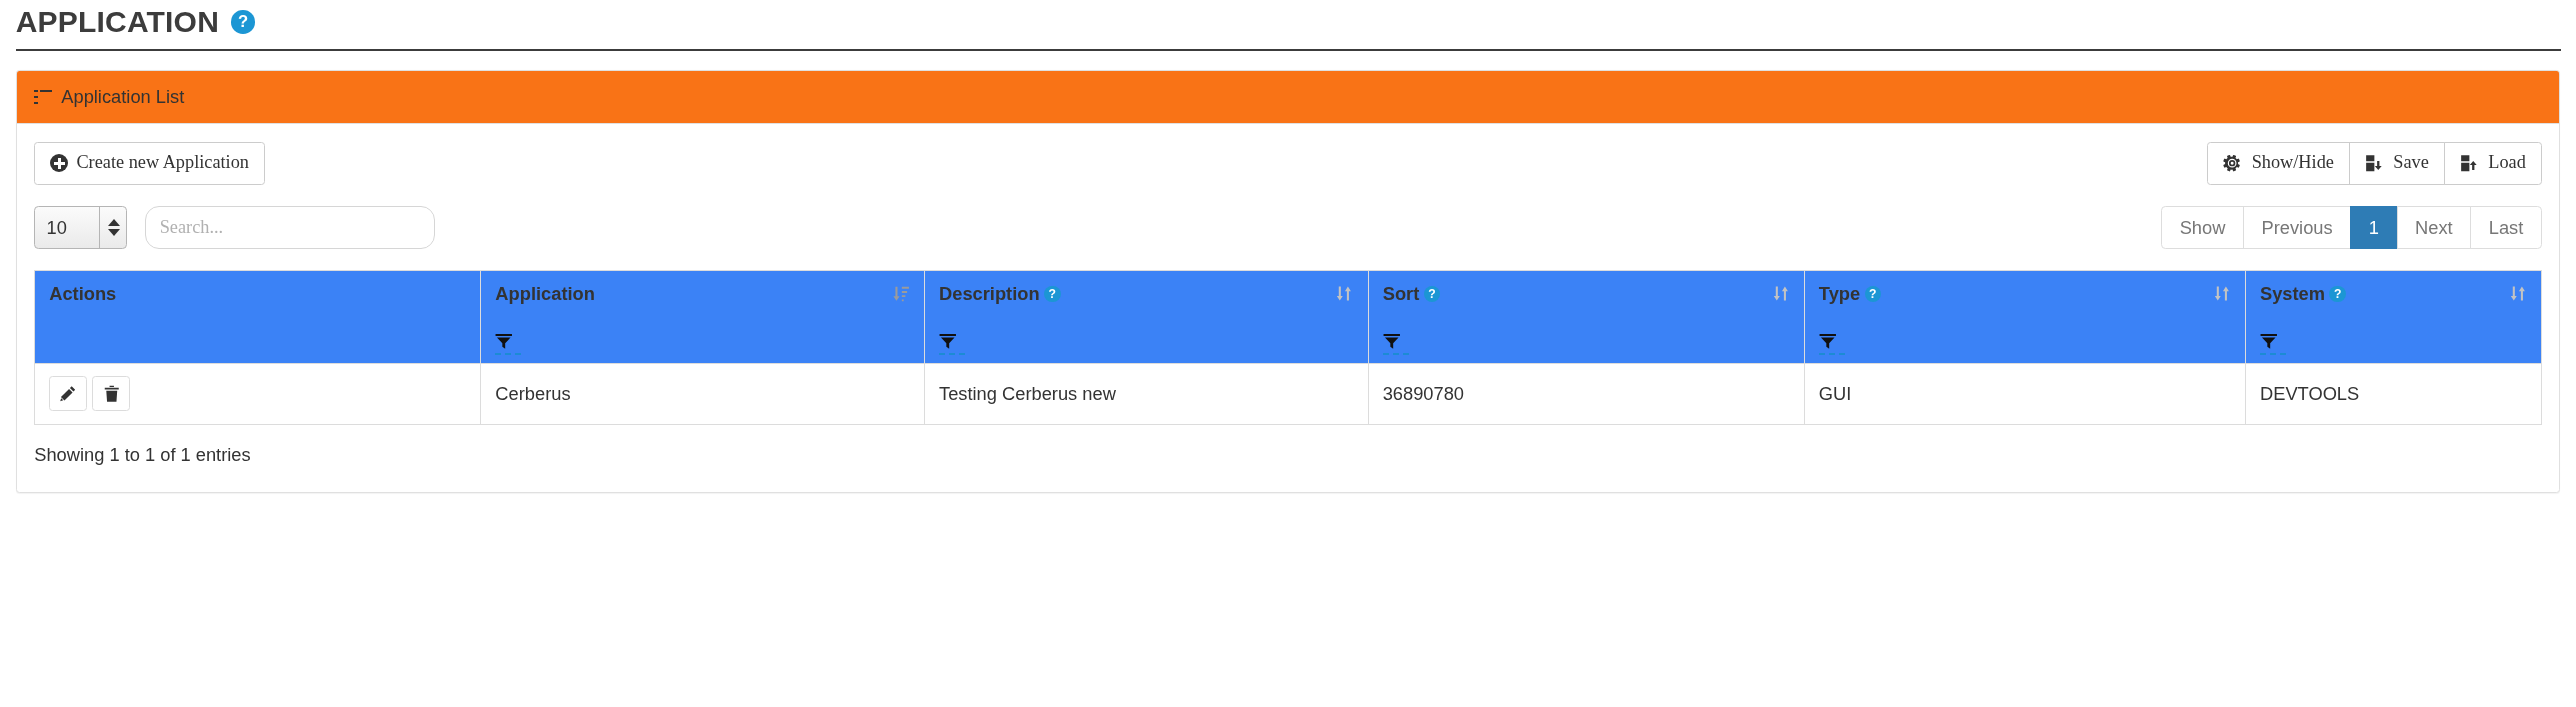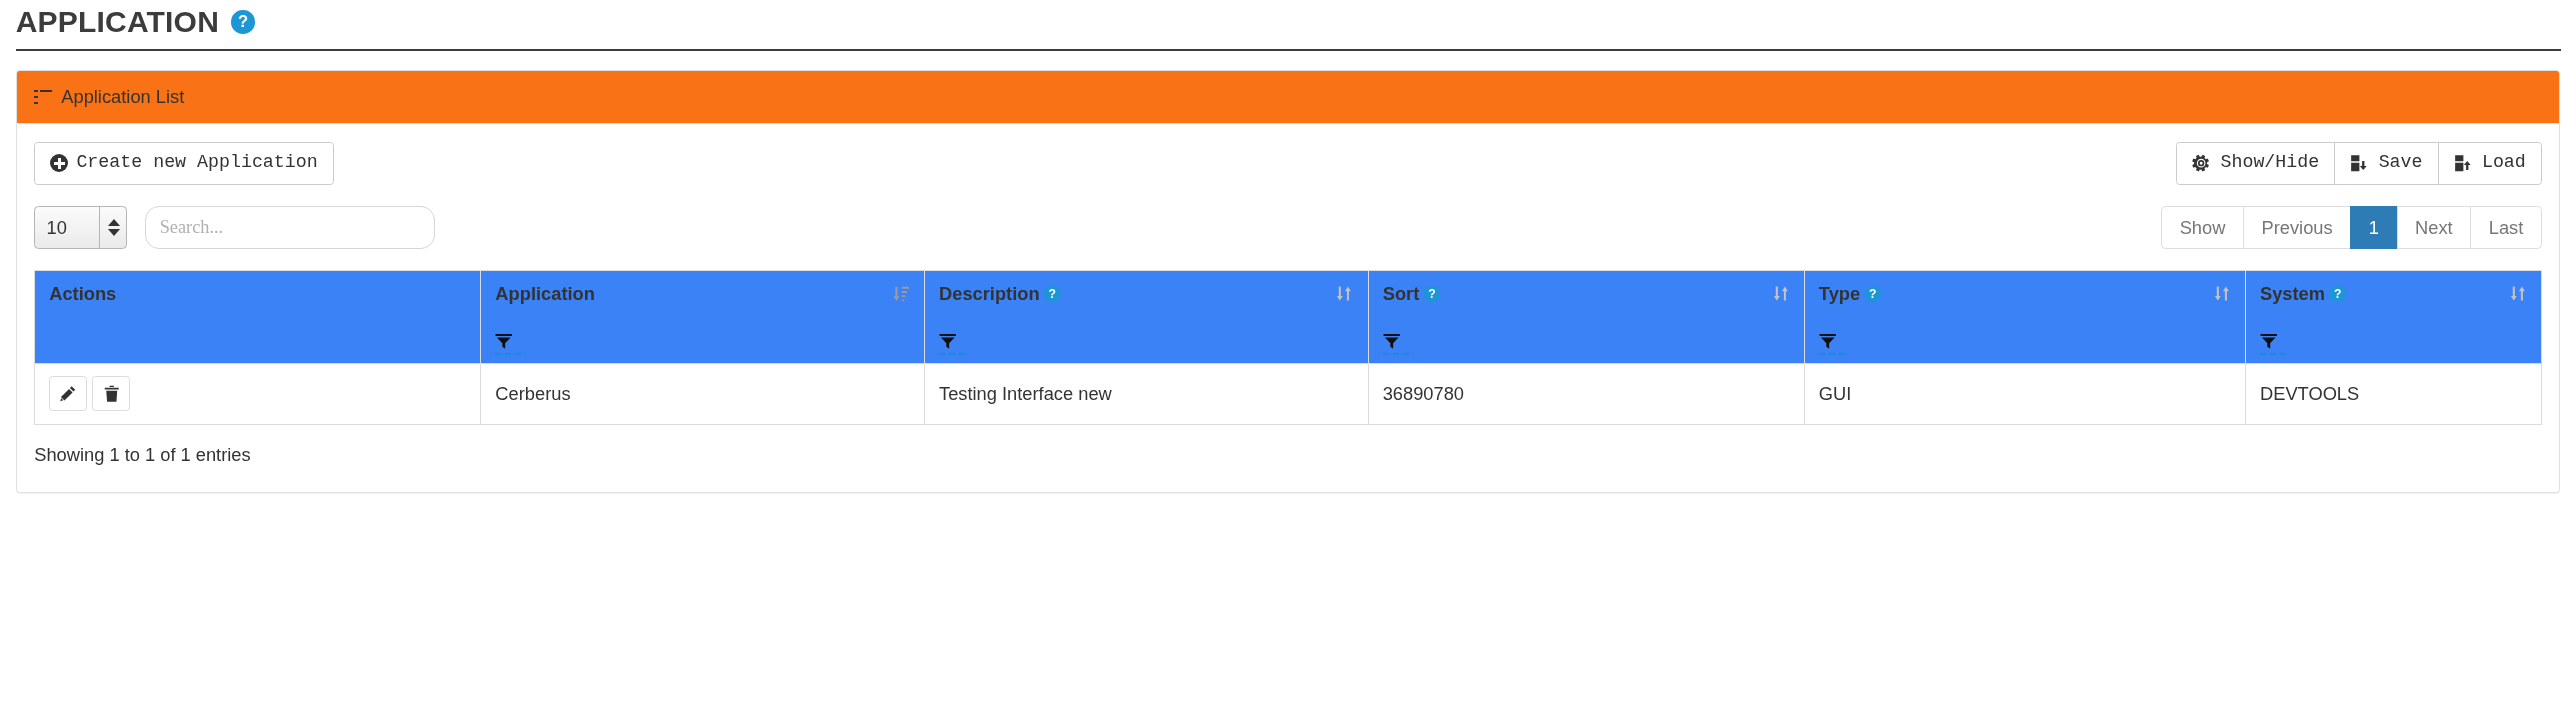--- a/index.html
+++ b/index.html
@@ -104,21 +104,21 @@
     border-radius: 3.5px;
     padding: 9.6px 15px;
     font-size: 18.3px;
     color: #333;
     line-height: 1.2;
     display: inline-flex;
     align-items: center;
     gap: 7.9px;
     cursor: pointer;
     white-space: nowrap;
-    font-family: Liberation Mono, monospace;
+    font-family: Liberation Serif, serif;
   }
   .btn-group { display: flex; }
   .btn-group .btn { border-radius: 0; margin-left: -0.9px; gap: 10px; }
   .btn-group .btn:first-child { border-radius: 3.5px 0 0 3.5px; margin-left: 0; }
   .btn-group .btn:last-child { border-radius: 0 3.5px 3.5px 0; }
 
   
   .plus-circle {
     width: 18.3px; height: 18.3px; border-radius: 50%;
     background: #333; position: relative; display: inline-block; flex: none;
@@ -469,21 +469,21 @@
                   </svg>
                 </button>
                 <button class="icon-btn">
                   <svg width="17.5" height="17.5" viewBox="0 0 16 16" class="sort-ico">
                     <path d="M6 0.6h4v1.2H6zM1.6 2.6h12.8v1.5H1.6zM3 5.2h10l-.7 10.2H3.7zM5.4 6.6h1v7.4h-1zM7.5 6.6h1v7.4h-1zM9.6 6.6h1v7.4h-1z" fill="#333"></path>
                   </svg>
                 </button>
               </div>
             </td>
             <td>Cerberus</td>
-            <td>Testing Interface new</td>
+            <td>Testing Cerberus new</td>
             <td>36890780</td>
             <td>GUI</td>
             <td>DEVTOOLS</td>
           </tr>
         </tbody>
     </table>
 
     <div class="table-info">Showing 1 to 1 of 1 entries</div>
 
   </div>

